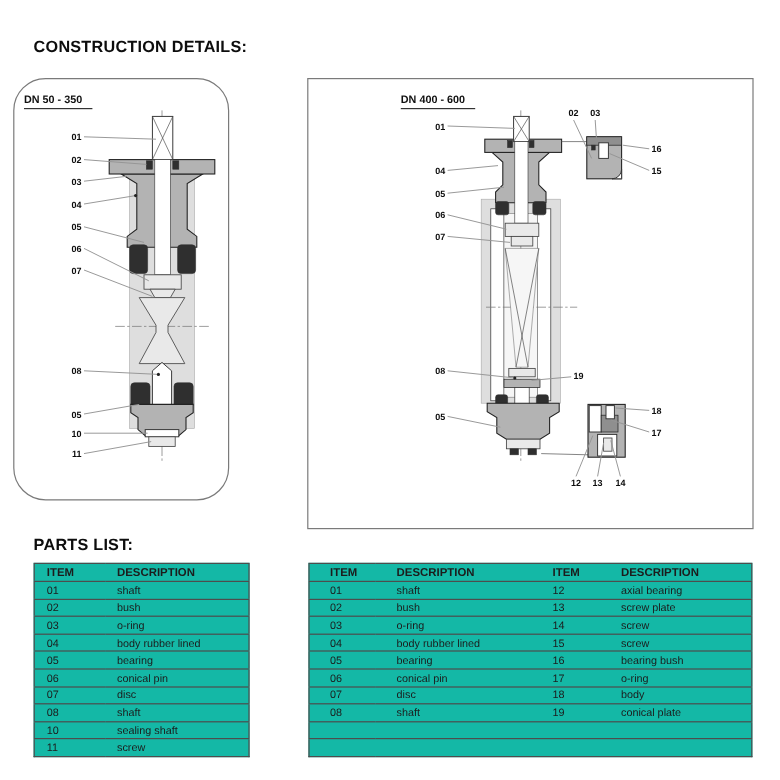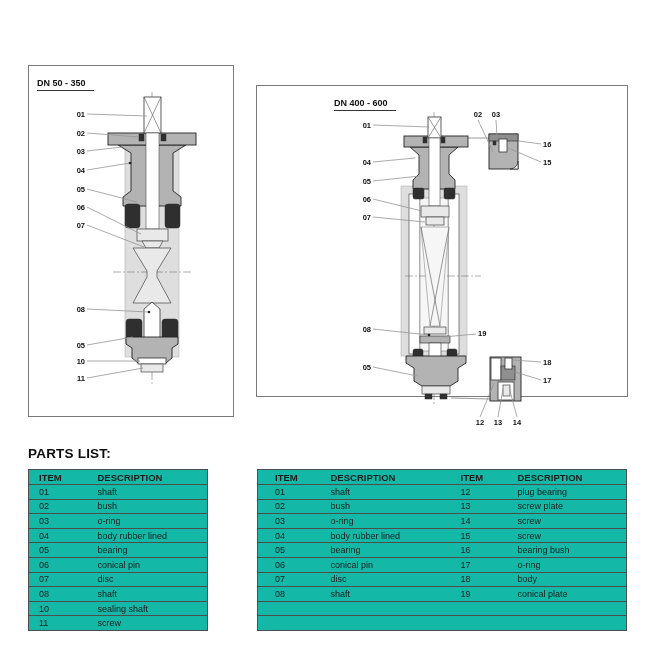--- a/index.html
+++ b/index.html
@@ -33,22 +33,23 @@
   .thin{stroke:#555;stroke-width:0.6;fill:none;}
   .cl{stroke:#777;stroke-width:0.6;stroke-dasharray:8 2 2 2;fill:none;}
   .leader{stroke:var(--leader);stroke-width:0.8;fill:none;}
   .callout{font-size:7.5px;font-weight:bold;fill:#0d0d0d;font-family:"Liberation Sans",sans-serif;}
 </style>
 </head>
 <body>
 
 <div class="page">
 
-
-  <div class="panel" style="left:28px;top:65px;width:206px;height:352px;">
+  <div class="heading" style="left:28px;top:31px;">CONSTRUCTION DETAILS:</div>
+
+  <div class="panel" style="left:11px;top:65px;width:180px;height:352px;border-radius:27px;">
     <span class="dn-title" style="left:8px;top:12px;">DN 50 - 350</span>
     <svg id="svg-left" width="173" height="350" viewBox="0 0 173 350">
       <g>
         <rect class="liner" x="96" y="79" width="54" height="212"></rect>
       </g>
       <g>
         <line class="cl" x1="123" y1="26" x2="123" y2="318"></line>
         <line class="cl" x1="84" y1="206" x2="162" y2="206"></line>
       </g>
       <g>
@@ -109,21 +110,21 @@
           <line x1="58" y1="279" x2="104" y2="271" class="leader"></line>
           <text x="56" y="282" text-anchor="end" class="callout">05</text>
           <line x1="58" y1="295" x2="111" y2="295" class="leader"></line>
           <text x="56" y="298" text-anchor="end" class="callout">10</text>
           <line x1="58" y1="312" x2="114" y2="302" class="leader"></line>
           <text x="56" y="315" text-anchor="end" class="callout">11</text>
         </g>
     </svg>
   </div>
 
-  <div class="panel" style="left:256px;top:65px;width:372px;height:312px;margin-top:20px;">
+  <div class="panel" style="left:256px;top:65px;width:372px;height:376px;">
     <span class="dn-title" style="left:77px;top:12px;">DN 400 - 600</span>
     <svg id="svg-right" width="370" height="350" viewBox="0 0 370 350">
       <g>
         <rect class="liner" x="144" y="100" width="66" height="170"></rect>
         <rect class="whitefill" x="152" y="108" width="11" height="160" style="stroke-width:0.6"></rect>
         <rect class="whitefill" x="191" y="108" width="11" height="160" style="stroke-width:0.6"></rect>
         <rect class="innerfill" x="163" y="112" width="28" height="153"></rect>
       </g>
       <g>
         <line class="cl" x1="177" y1="26" x2="177" y2="320"></line>
@@ -298,21 +299,21 @@
           <th>DESCRIPTION</th>
           <th>ITEM</th>
           <th>DESCRIPTION</th>
         </tr>
       </thead>
     <tbody id="tbody-right">
         <tr>
           <td>01</td>
           <td>shaft</td>
           <td>12</td>
-          <td>plug bearing</td>
+          <td>axial bearing</td>
         </tr>
         <tr>
           <td>02</td>
           <td>bush</td>
           <td>13</td>
           <td>screw plate</td>
         </tr>
         <tr>
           <td>03</td>
           <td>o-ring</td>

